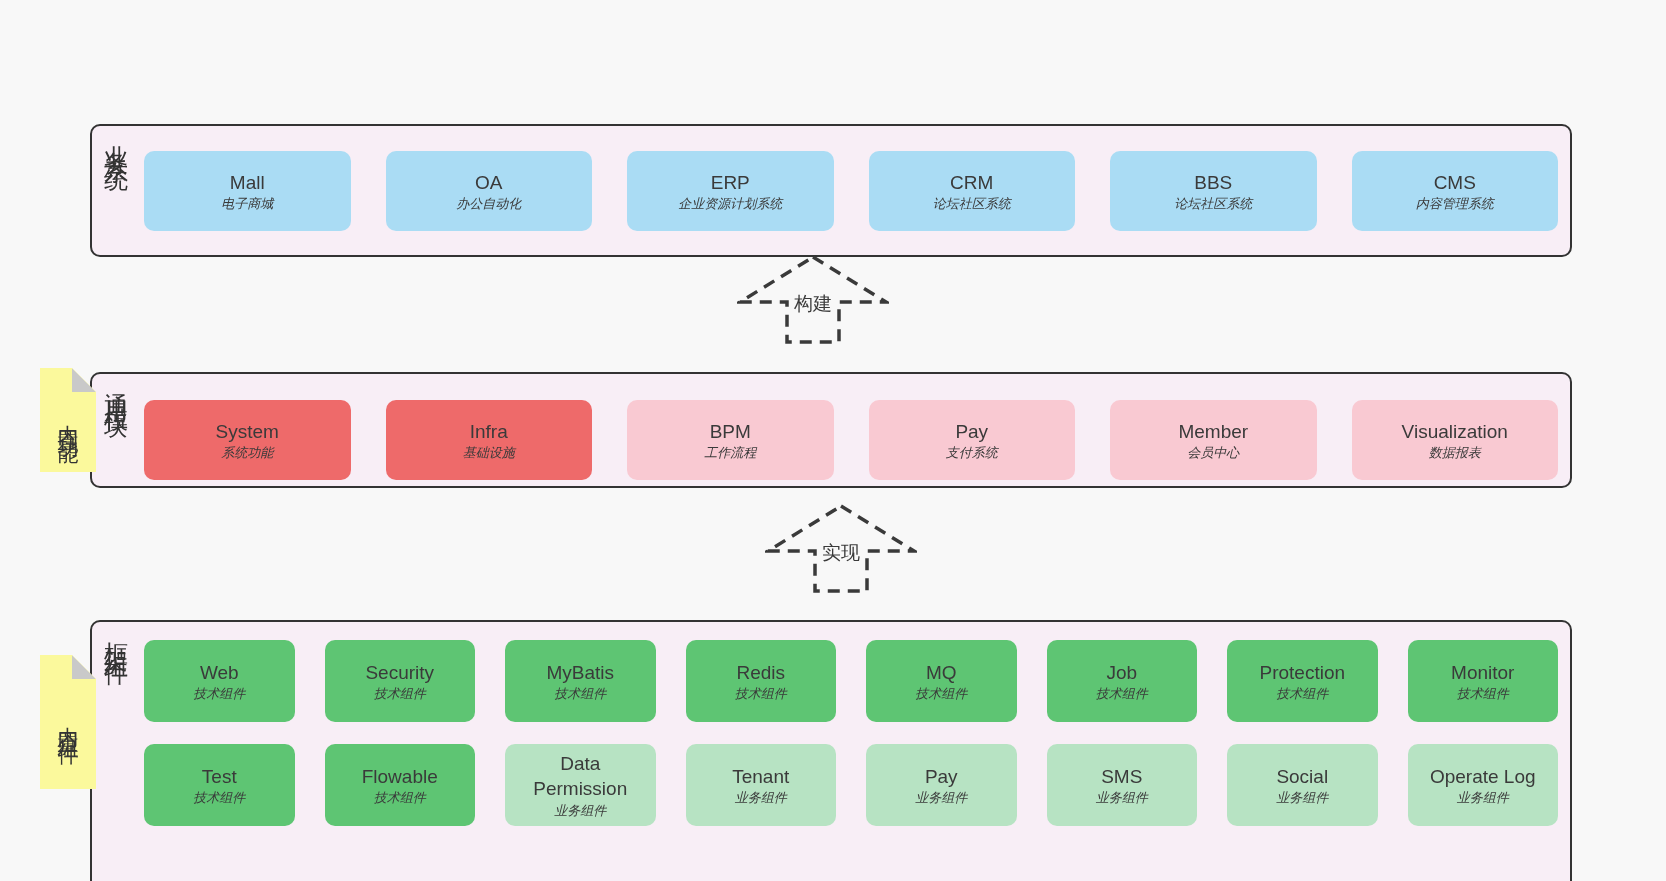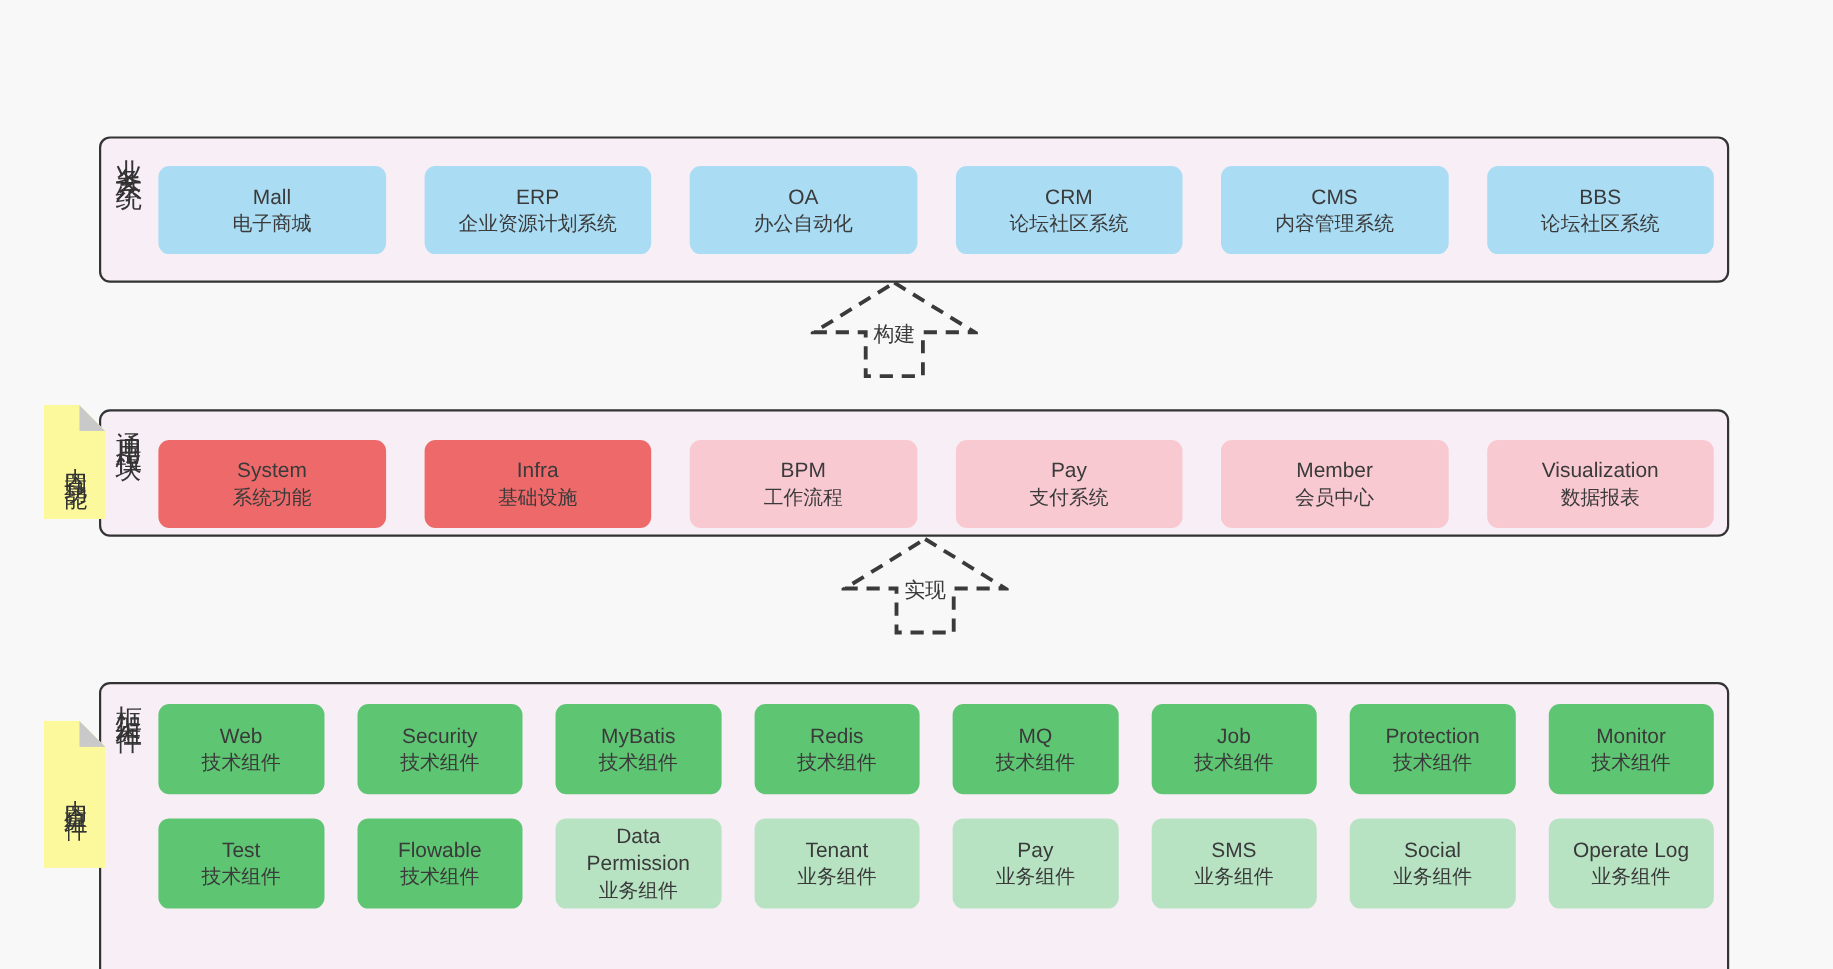--- a/index.html
+++ b/index.html
@@ -37,21 +37,21 @@
   .panel-3 .box-row{gap:30px; height:82px;}
   .panel-3 .row-a{top:18px;}
   .panel-3 .row-b{top:122px;}
 
   .box{
     flex:1 1 0; border-radius:10px;
     display:flex; flex-direction:column; align-items:center; justify-content:center;
     text-align:center; line-height:1.32; padding:2px 6px;
   }
   .box .t{font-size:19px;}
-  .box .s{font-size:18px;}
+  .box .s{font-size:13px;font-style:italic;}
   .blue{background:var(--blue);}
   .red{background:var(--red);}
   .pink{background:var(--pink);}
   .green{background:var(--green);}
   .lgreen{background:var(--light_green);}
 
   .note{
     position:absolute; left:40px; width:56px; z-index:3;
     background:var(--note_yellow);
     clip-path:polygon(0 0, calc(100% - 24px) 0, 100% 24px, 100% 100%, 0 100%);
@@ -62,58 +62,58 @@
   .note-2{top:368px; height:104px;}
   .note-3{top:655px; height:134px;}
   .note .fold{
     position:absolute; top:0; right:0; width:24px; height:24px;
     background:var(--note_fold);
     clip-path:polygon(0 0, 100% 100%, 0 100%);
   }
 
   .arrow{position:absolute; width:152px; height:92px;}
   .arrow-1{left:737px; top:254px;}
-  .arrow-2{left:765px; top:487px;}
+  .arrow-2{left:765px; top:503px;}
   .arrow svg{display:block; width:100%; height:100%;}
   .arrow .lbl{
     position:absolute; left:50%; top:50px; transform:translate(-50%,-50%);
     background:var(--page_bg); padding:0 3px; font-size:19px; white-space:nowrap;
   }
 </style>
 </head>
 <body>
 
 <div class="stage">
 
   <div class="panel panel-1">
     <div class="side-label">业务系统</div>
     <div class="box-row">
       <div class="box blue">
         <div class="t">Mall</div>
         <div class="s">电子商城</div>
       </div>
       <div class="box blue">
+        <div class="t">OA</div>
+        <div class="s">办公自动化</div>
+      </div>
+      <div class="box blue">
         <div class="t">ERP</div>
         <div class="s">企业资源计划系统</div>
       </div>
       <div class="box blue">
-        <div class="t">OA</div>
-        <div class="s">办公自动化</div>
-      </div>
-      <div class="box blue">
         <div class="t">CRM</div>
         <div class="s">论坛社区系统</div>
       </div>
       <div class="box blue">
+        <div class="t">BBS</div>
+        <div class="s">论坛社区系统</div>
+      </div>
+      <div class="box blue">
         <div class="t">CMS</div>
         <div class="s">内容管理系统</div>
-      </div>
-      <div class="box blue">
-        <div class="t">BBS</div>
-        <div class="s">论坛社区系统</div>
       </div>
     </div>
   </div>
 
   <div class="arrow arrow-1">
     <svg viewBox="0 0 152 92">
       <path d="M76 3 L149 48 L102 48 L102 88 L50 88 L50 48 L3 48 Z" fill="none" stroke="#3a3a3a" stroke-width="3.5" stroke-dasharray="12 8" stroke-linejoin="miter"></path>
     </svg>
     <span class="lbl">构建</span>
   </div>

